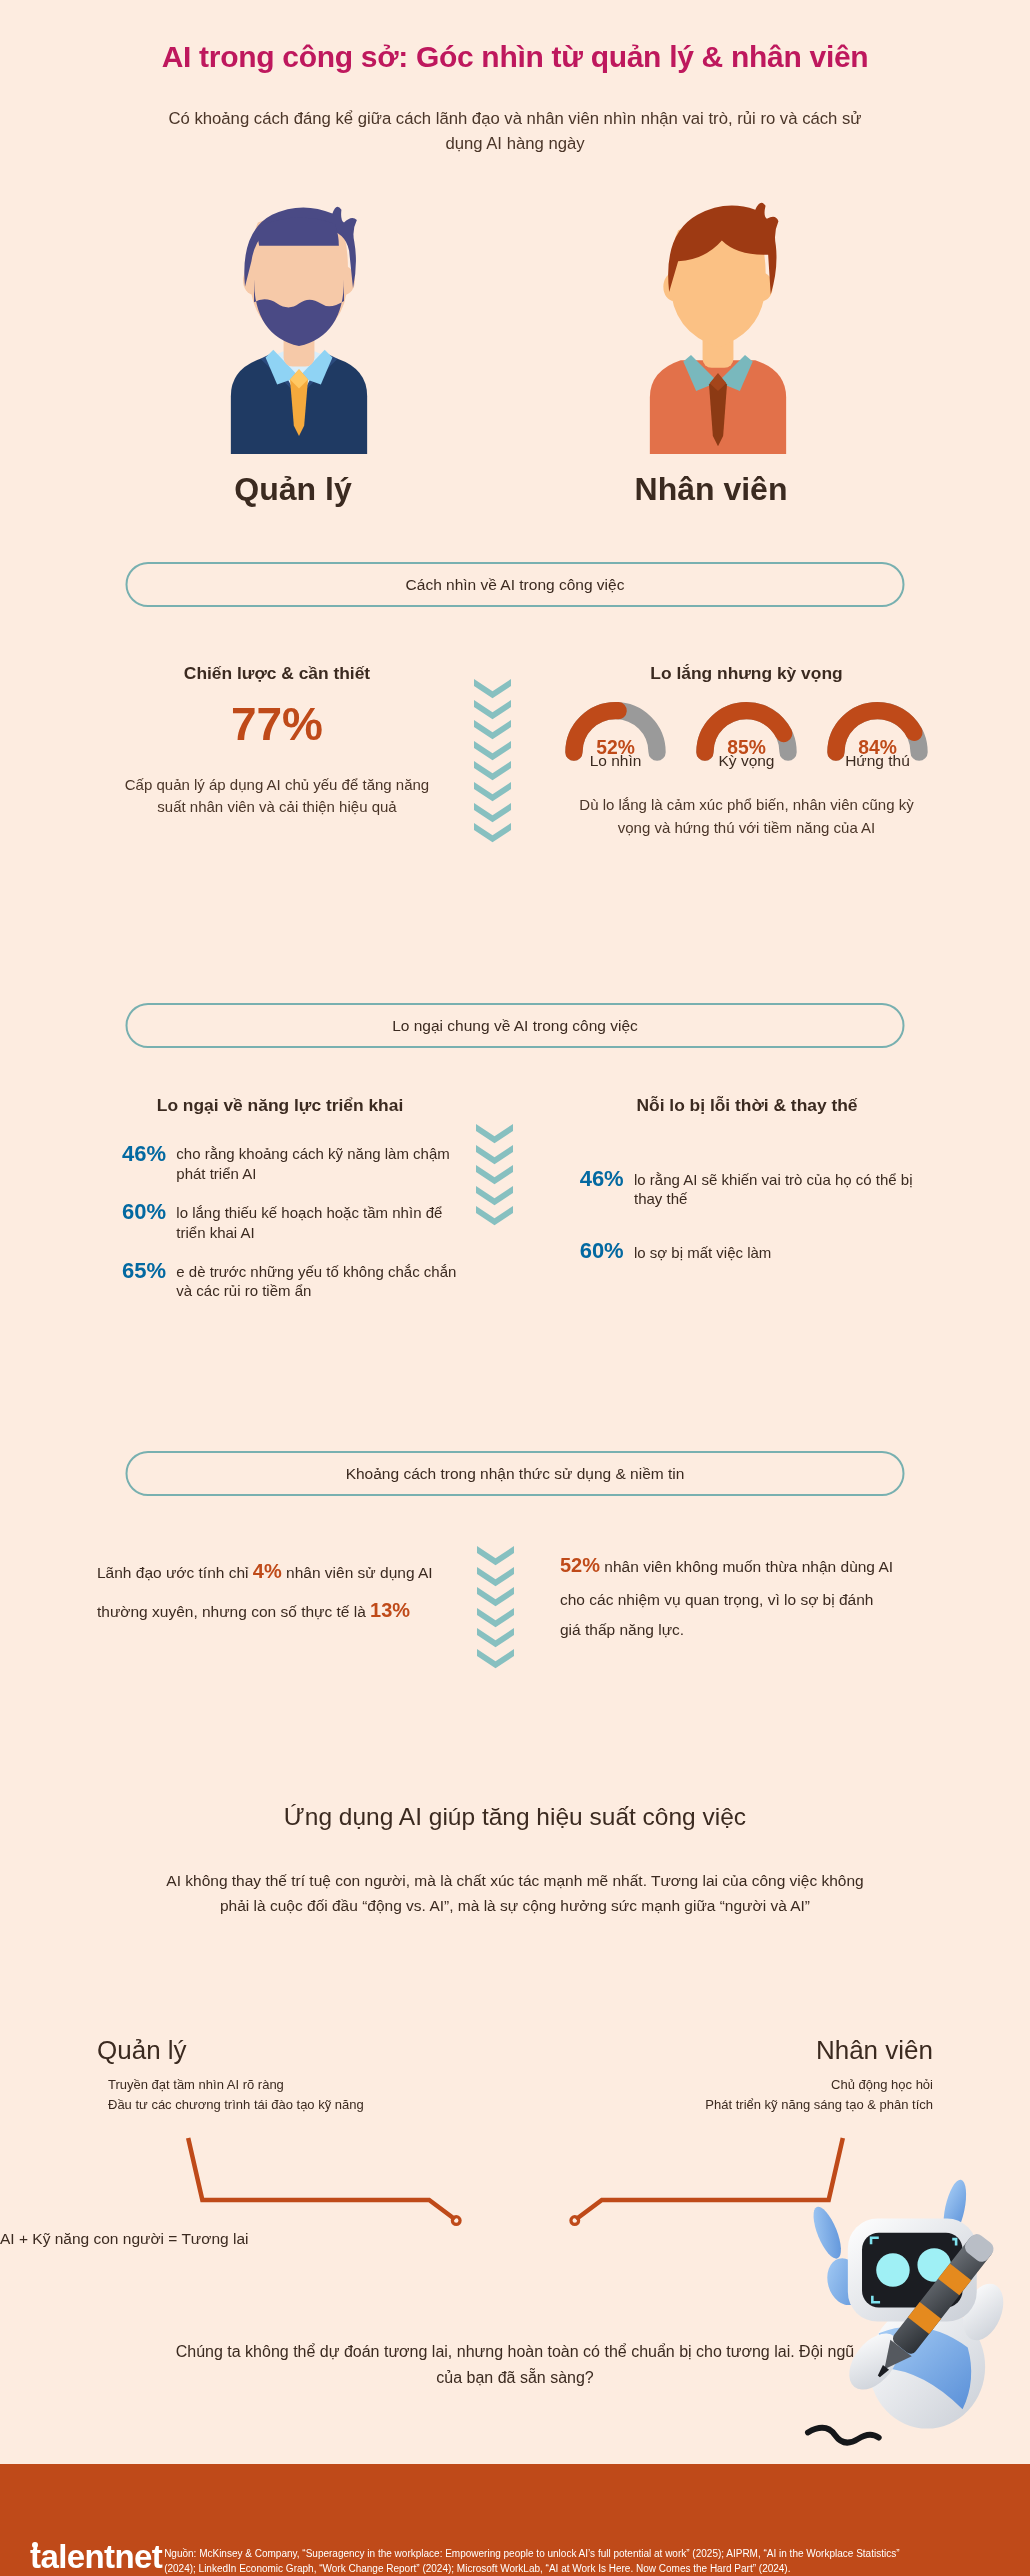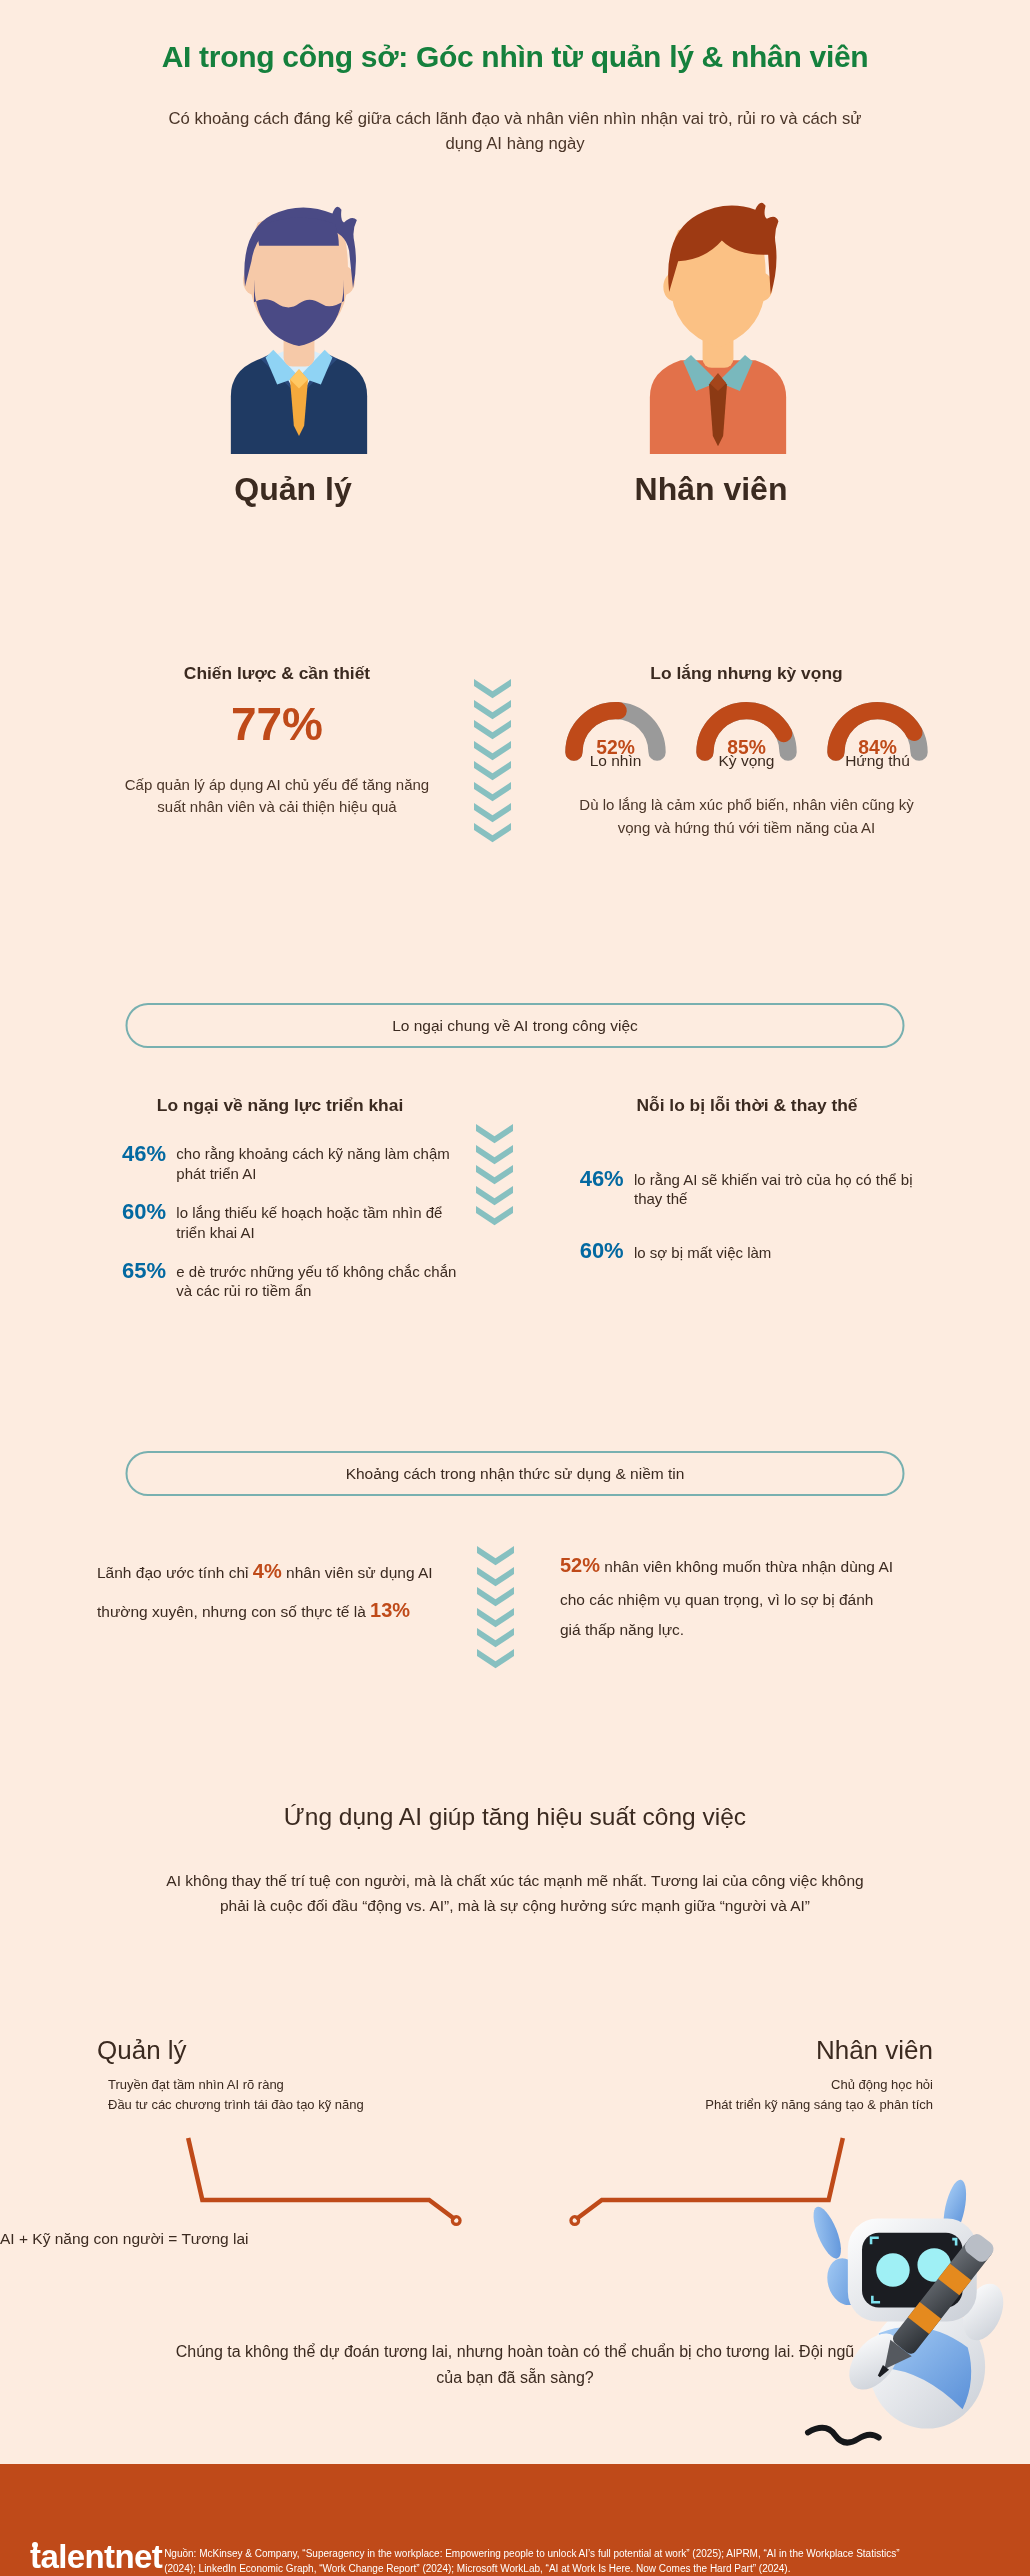--- a/index.html
+++ b/index.html
@@ -6,21 +6,21 @@
   html,body{background:#fdece0;}
   body{
     width:1030px;height:2576px;position:relative;overflow:hidden;
     font-family:"Liberation Sans",sans-serif;color:#3b2a20;
   }
   .page{width:1030px;height:2576px;position:relative;background:#fdece0;}
 
   
   .title{
     position:absolute;left:0;right:0;top:40px;text-align:center;
-    font-size:30px;font-weight:700;letter-spacing:-0.3px;color:#15803d;
+    font-size:30px;font-weight:700;letter-spacing:-0.3px;color:#be185d;
   }
   .subtitle{
     position:absolute;left:50%;transform:translateX(-50%);top:106px;width:696px;
     text-align:center;font-size:16.7px;line-height:1.5;color:#4a3528;font-weight:400;
   }
 
   
   .people{position:absolute;top:184px;left:0;right:0;height:303px;}
   .person{position:absolute;width:270px;height:270px;}
   .person.mgr{left:164px;}
@@ -159,20 +159,23 @@
 
       <path d="M148 72 Q210 46 272 72 Q286 104 284 156 Q282 230 210 254 Q138 230 136 156 Q134 104 148 72 Z" fill="#fbc184"></path>
 
       <path d="M134 168 Q124 78 178 48 Q222 24 268 40 Q276 22 284 34 Q280 50 286 54 Q300 46 304 58 Q296 76 300 96 Q304 132 292 172 L288 110 Q240 112 216 88 Q190 118 148 120 Z" fill="#9e3a13"></path>
     </svg>
   </div>
 
   <div class="role-label mgr">Quản lý</div>
   <div class="role-label emp">Nhân viên</div>
 
+  <div class="pill" style="top:562px">
+    <span>Cách nhìn về AI trong công việc</span>
+  </div>
 
   <div class="col" style="left:84px;top:663px;width:386px">
     <div class="col-head">Chiến lược &amp; cần thiết</div>
     <div class="bignum" style="margin-top:13px">77%</div>
     <div class="coldesc" style="margin-top:27px;padding:0 35px">Cấp quản lý áp dụng AI chủ yếu để tăng năng suất nhân viên và cải thiện hiệu quả</div>
   </div>
 
   <div class="chev-strip" style="left:472px;top:679px;">
     <svg class="chev" viewBox="0 0 58 30">
         <path d="M0 0 L29 19 L58 0 L58 11 L29 30 L0 11 Z" fill="#87c0c0"></path>

